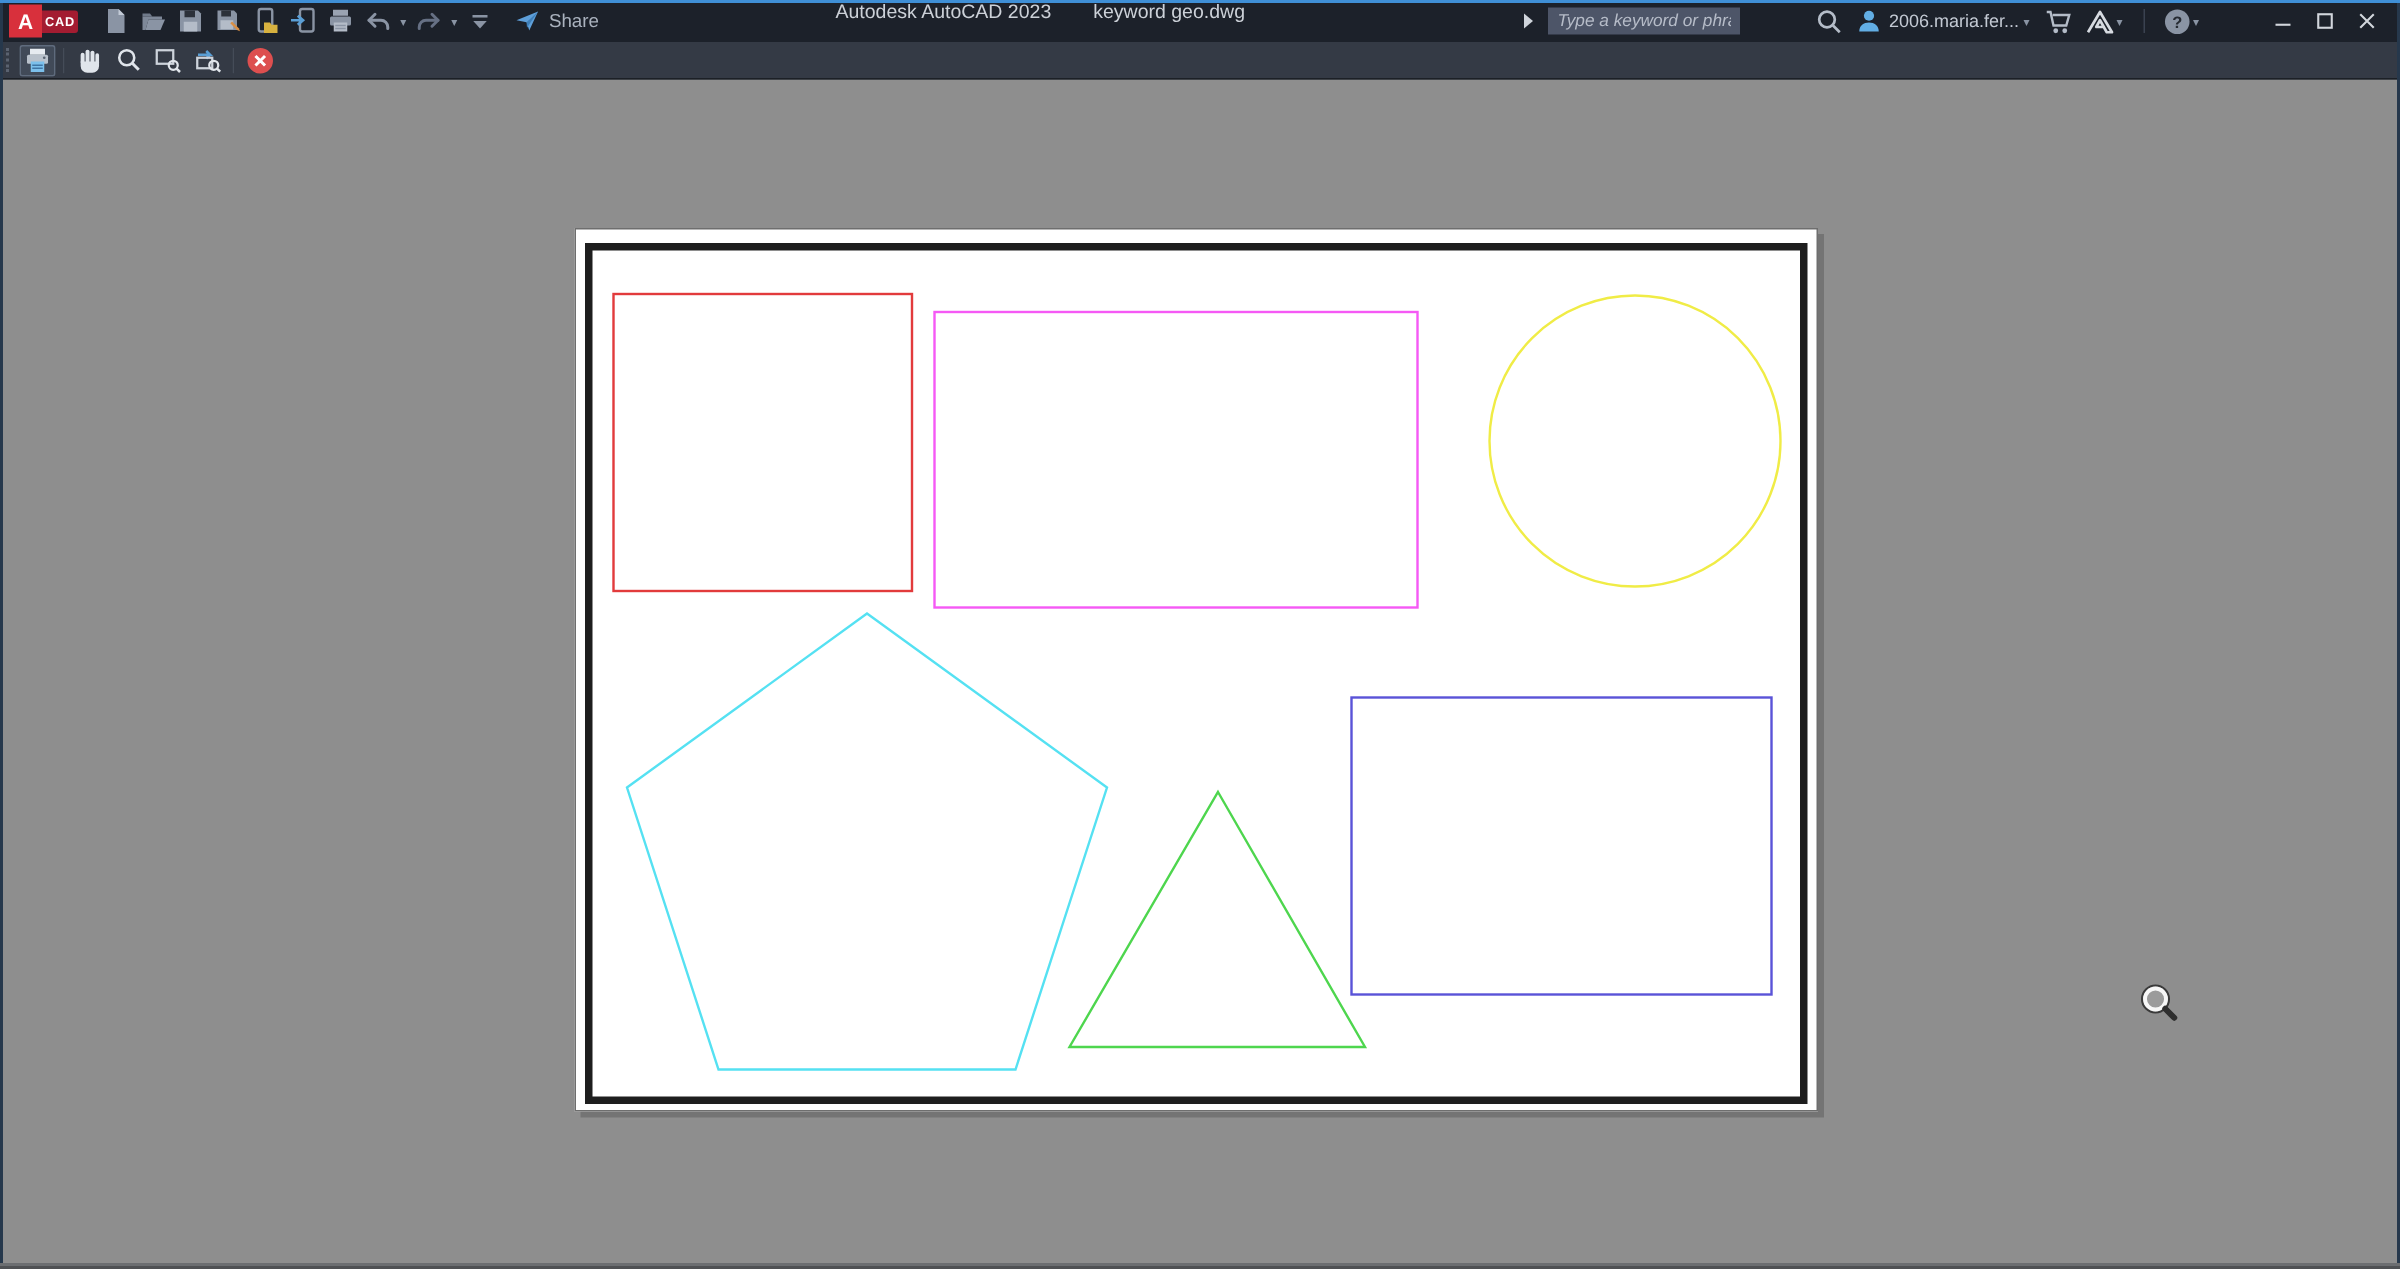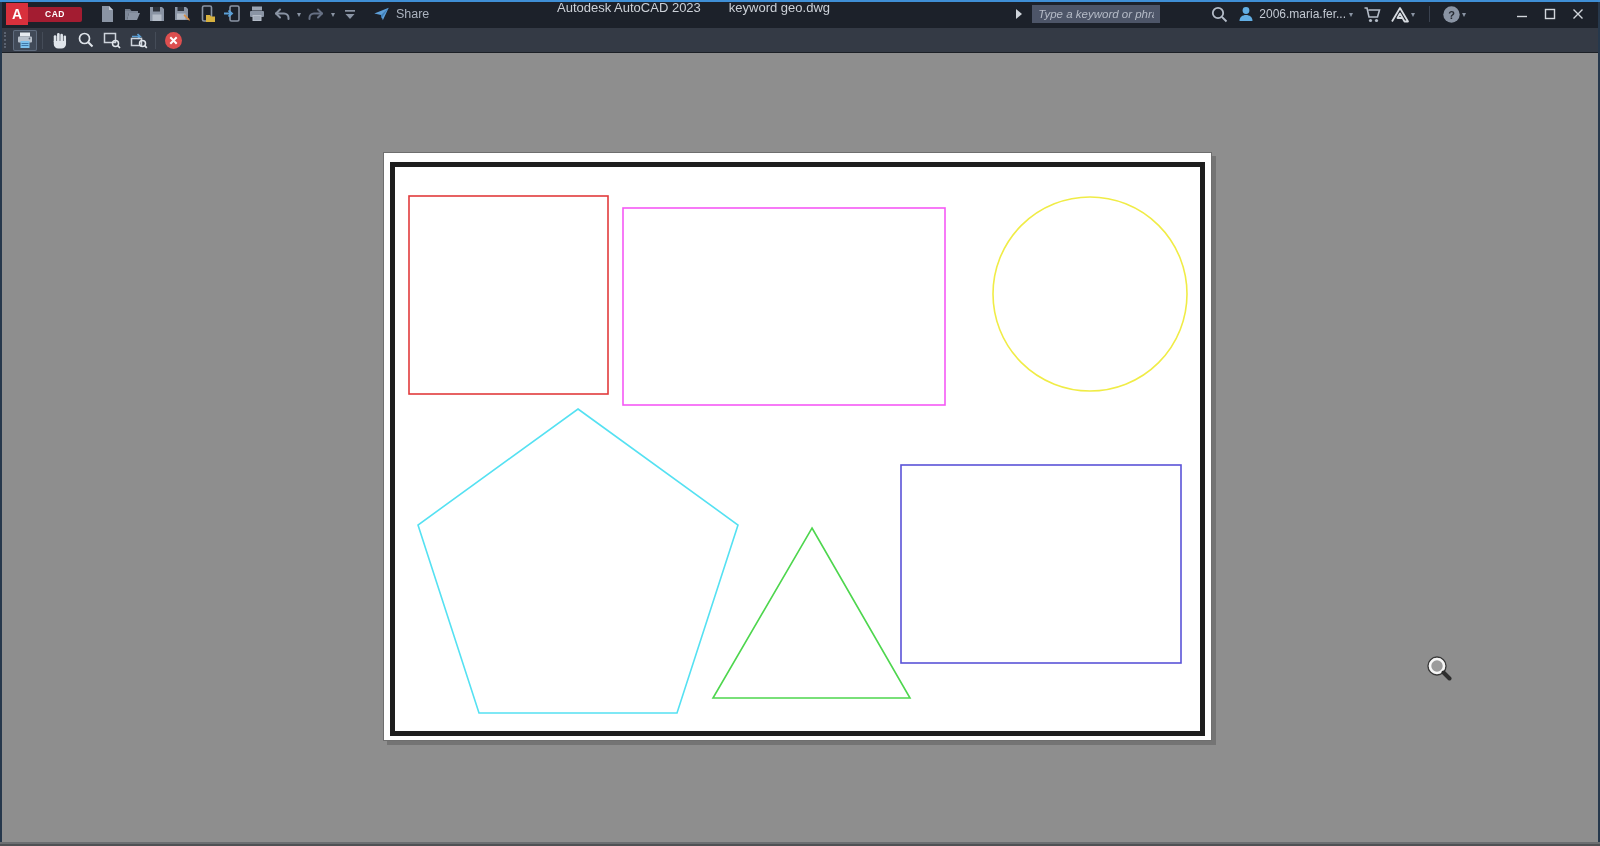--- a/index.html
+++ b/index.html
@@ -8,21 +8,21 @@
 
   
   .top-accent { position:absolute; left:0; top:0; width:1600px; height:2px; background:#3f8fd6; z-index:50; }
   .side-accent { position:absolute; top:2px; bottom:4px; width:2px; background:#26384c; z-index:49; }
   .side-accent.left { left:0; } .side-accent.right { right:0; }
   .bottom-strip { position:absolute; left:0; bottom:0; width:1600px; height:4px; background:#6c6e71; border-bottom:2px solid #4f5154; z-index:49; }
 
   .titlebar { position:absolute; left:0; top:0; width:1600px; height:28px; background:#1c212a; display:flex; align-items:center; z-index:40; }
   .logo { display:flex; align-items:center; margin-left:6px; }
   .logo-a { width:22px; height:22px; background:#d8303c; color:#fff; font-weight:bold; font-size:14px; display:flex; align-items:center; justify-content:center; }
-  .logo-cad { height:15px; background:#a31c31; color:#fff; font-weight:bold; font-size:8.5px; letter-spacing:.5px; display:flex; align-items:center; padding:0 17px; border-radius:0 2px 2px 0; }
+  .logo-cad { height:15px; background:#a31c31; color:#fff; font-weight:bold; font-size:8.5px; letter-spacing:.5px; display:flex; align-items:center; padding:0 2px; border-radius:0 2px 2px 0; }
 
   .qat { display:flex; align-items:center; margin-left:14px; gap:2px; }
   .qat-btn { width:23px; height:24px; display:flex; align-items:center; justify-content:center; border-radius:2px; }
   .caret { font-size:8px; color:#8a94a4; margin-left:-1px; width:8px; text-align:center; }
   .share-group { display:flex; align-items:center; gap:5px; margin-left:8px; color:#aab2be; font-size:12.5px;text-align:right; }
 
   .title-center { position:absolute; left:557px; top:0; height:28px; display:flex; gap:28px; color:#ccd1d8; font-size:13px; white-space:nowrap; }
 
   .tb-right { position:absolute; right:0; top:0; height:28px; display:flex; align-items:center; }
   .play-caret { width:0; height:0; border-left:6px solid #cfd4db; border-top:5px solid transparent; border-bottom:5px solid transparent; margin-right:10px; }

